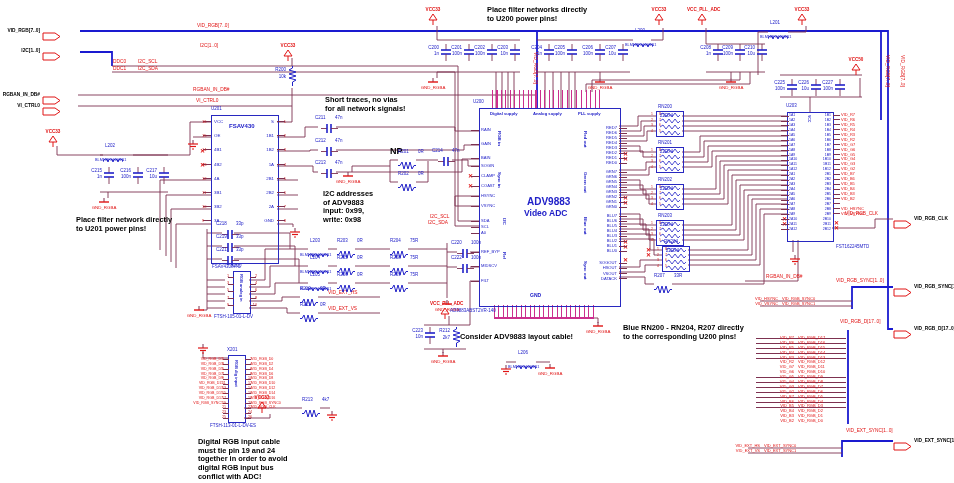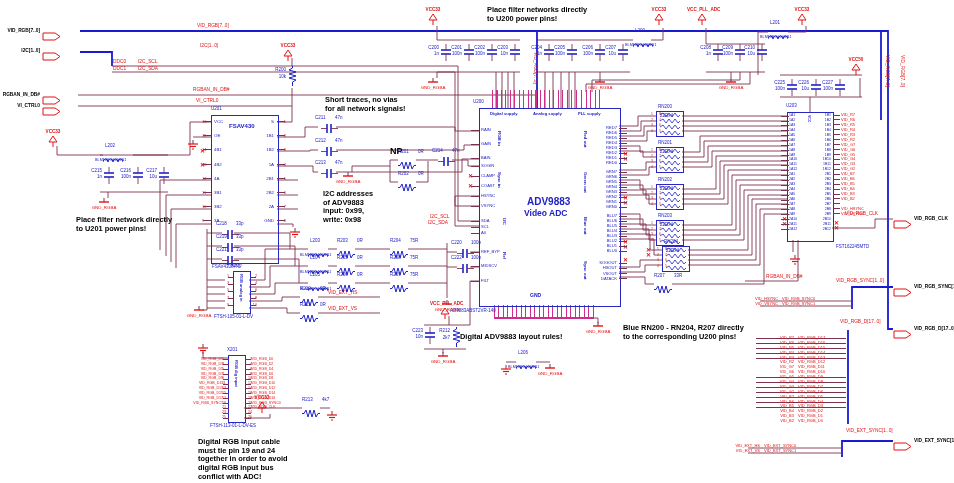--- a/index.html
+++ b/index.html
@@ -258,21 +258,21 @@
   <div class="anno" style="position: absolute; left: 487px; top: 6px;">Place filter networks directly
 to U200 power pins!</div>
       <div class="anno" style="position: absolute; left: 325px; top: 96px;">Short traces, no vias
 for all network signals!</div>
       <div class="anno" style="position: absolute; left: 323px; top: 190px;">I2C addresses
 of ADV9883
 input: 0x99,
 write: 0x98</div>
       <div class="anno" style="position: absolute; left: 76px; top: 216px;">Place filter network directly
 to U201 power pins!</div>
-      <div class="anno" style="position: absolute; left: 460px; top: 333px;">Digital ADV9883 layout rules!</div>
+      <div class="anno" style="position: absolute; left: 460px; top: 333px;">Consider ADV9883 layout cable!</div>
       <div class="anno" style="position: absolute; left: 623px; top: 324px;">Blue RN200 -  RN204, R207 directly
 to the corresponding U200 pins!</div>
       <div class="anno" style="position: absolute; left: 198px; top: 438px;">Digital RGB input cable
 must tie pin 19 and 24
 together in order to avoid
 digital RGB input bus
 conflict with ADC!</div>
     </div>
   <div class="anno big" style="left:390px;top:146px;">NP</div>
 

